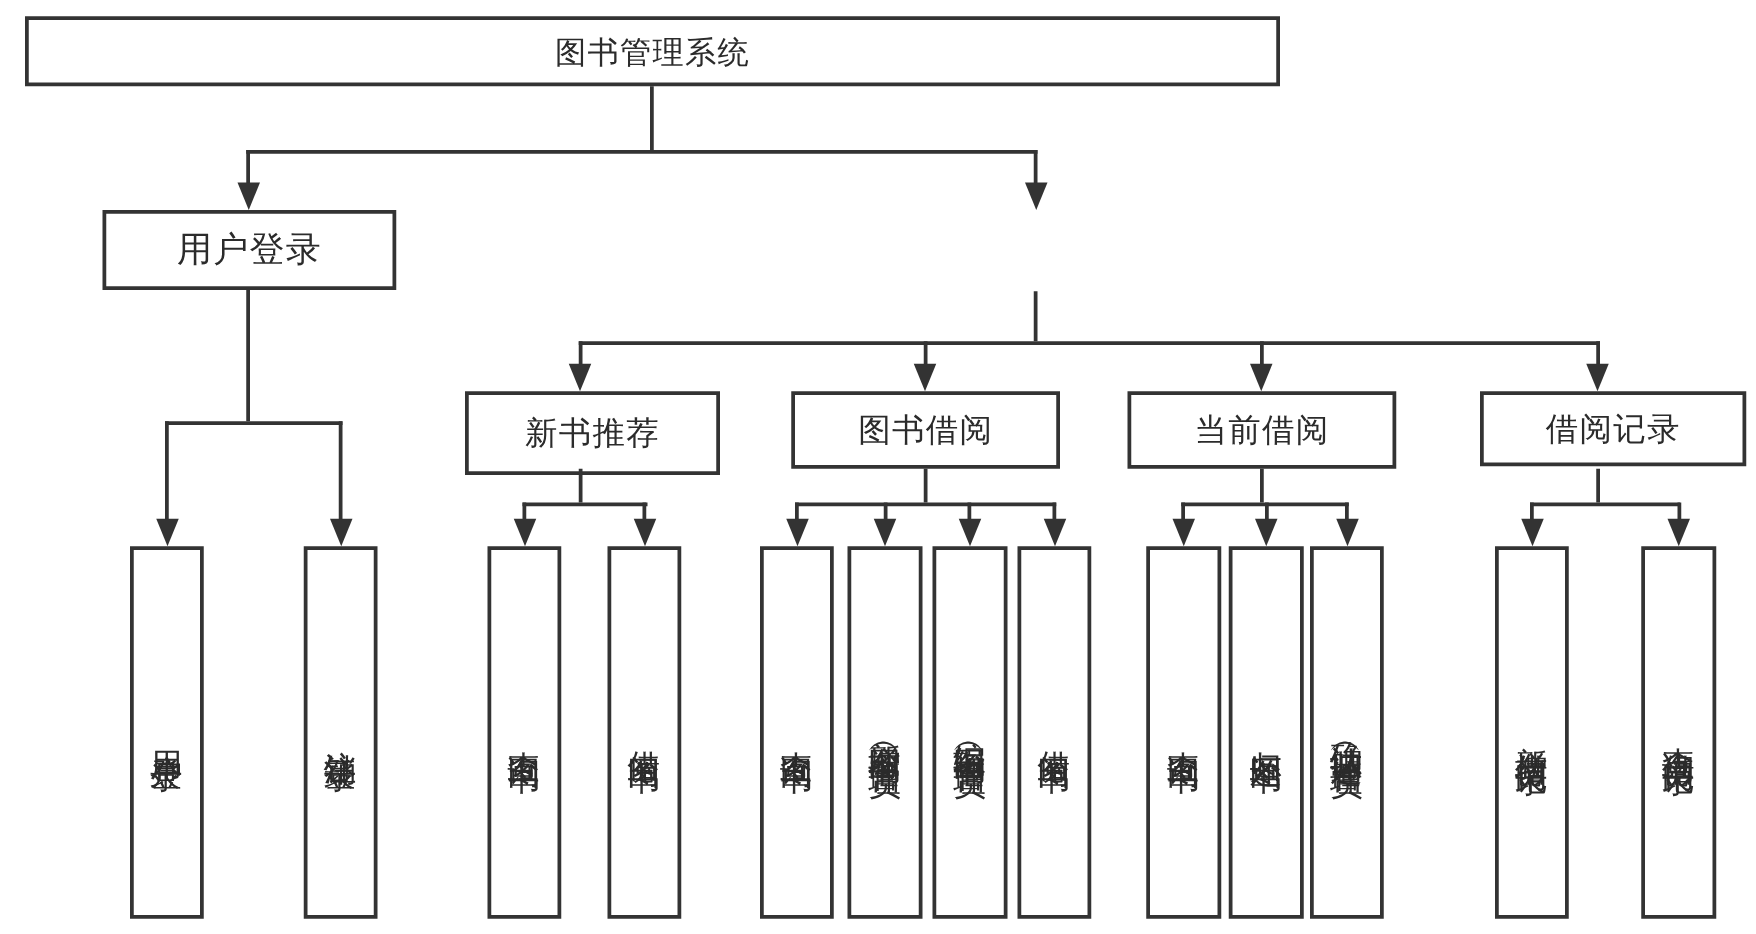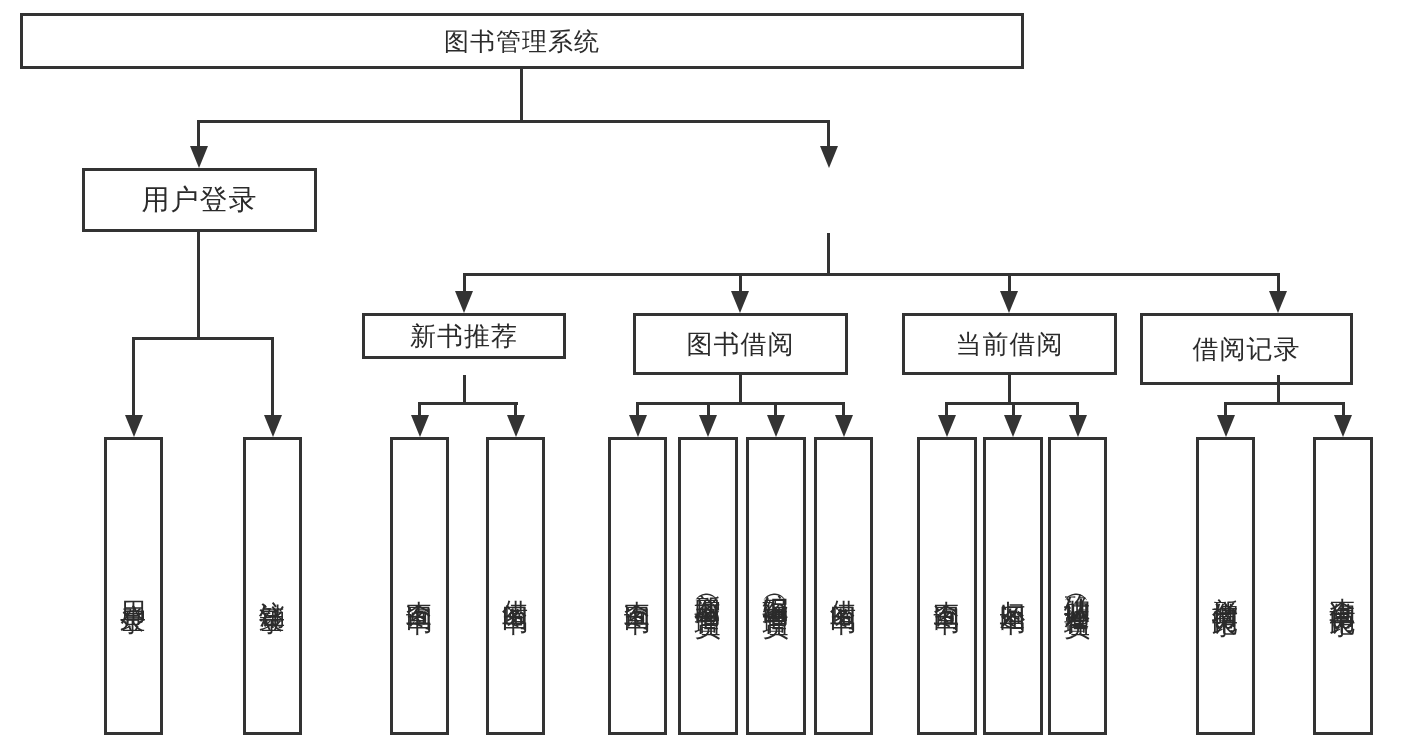--- a/index.html
+++ b/index.html
@@ -78,24 +78,24 @@
   <div class="hline" style="left:463px;top:273px;width:817px;height:3px;"></div>
   <div class="vline" style="left:463px;top:273px;width:3px;height:22px;"></div>
   <div class="arrow" style="left:455px;top:291px;"></div>
   <div class="vline" style="left:739px;top:273px;width:3px;height:22px;"></div>
   <div class="arrow" style="left:731px;top:291px;"></div>
   <div class="vline" style="left:1008px;top:273px;width:3px;height:22px;"></div>
   <div class="arrow" style="left:1000px;top:291px;"></div>
   <div class="vline" style="left:1277px;top:273px;width:3px;height:22px;"></div>
   <div class="arrow" style="left:1269px;top:291px;"></div>
 
-  <div class="node h-node" style="left:362px;top:313px;width:204px;height:46px;">新书推荐</div>
+  <div class="node h-node" style="left:372px;top:313px;width:204px;height:67px;">新书推荐</div>
   <div class="node h-node" style="left:633px;top:313px;width:215px;height:62px;">图书借阅</div>
   <div class="node h-node" style="left:902px;top:313px;width:215px;height:62px;">当前借阅</div>
-  <div class="node h-node" style="left:1140px;top:313px;width:213px;height:72px;">借阅记录</div>
+  <div class="node h-node" style="left:1184px;top:313px;width:213px;height:60px;">借阅记录</div>
 
   <div class="vline" style="left:463px;top:375px;width:3px;height:27px;"></div>
   <div class="hline" style="left:418px;top:402px;width:100px;height:3px;"></div>
   <div class="vline" style="left:418px;top:402px;width:3px;height:15px;"></div>
   <div class="arrow" style="left:411px;top:415px;"></div>
   <div class="vline" style="left:514px;top:402px;width:3px;height:15px;"></div>
   <div class="arrow" style="left:507px;top:415px;"></div>
 
   <div class="vline" style="left:739px;top:375px;width:3px;height:27px;"></div>
   <div class="hline" style="left:636px;top:402px;width:209px;height:3px;"></div>

